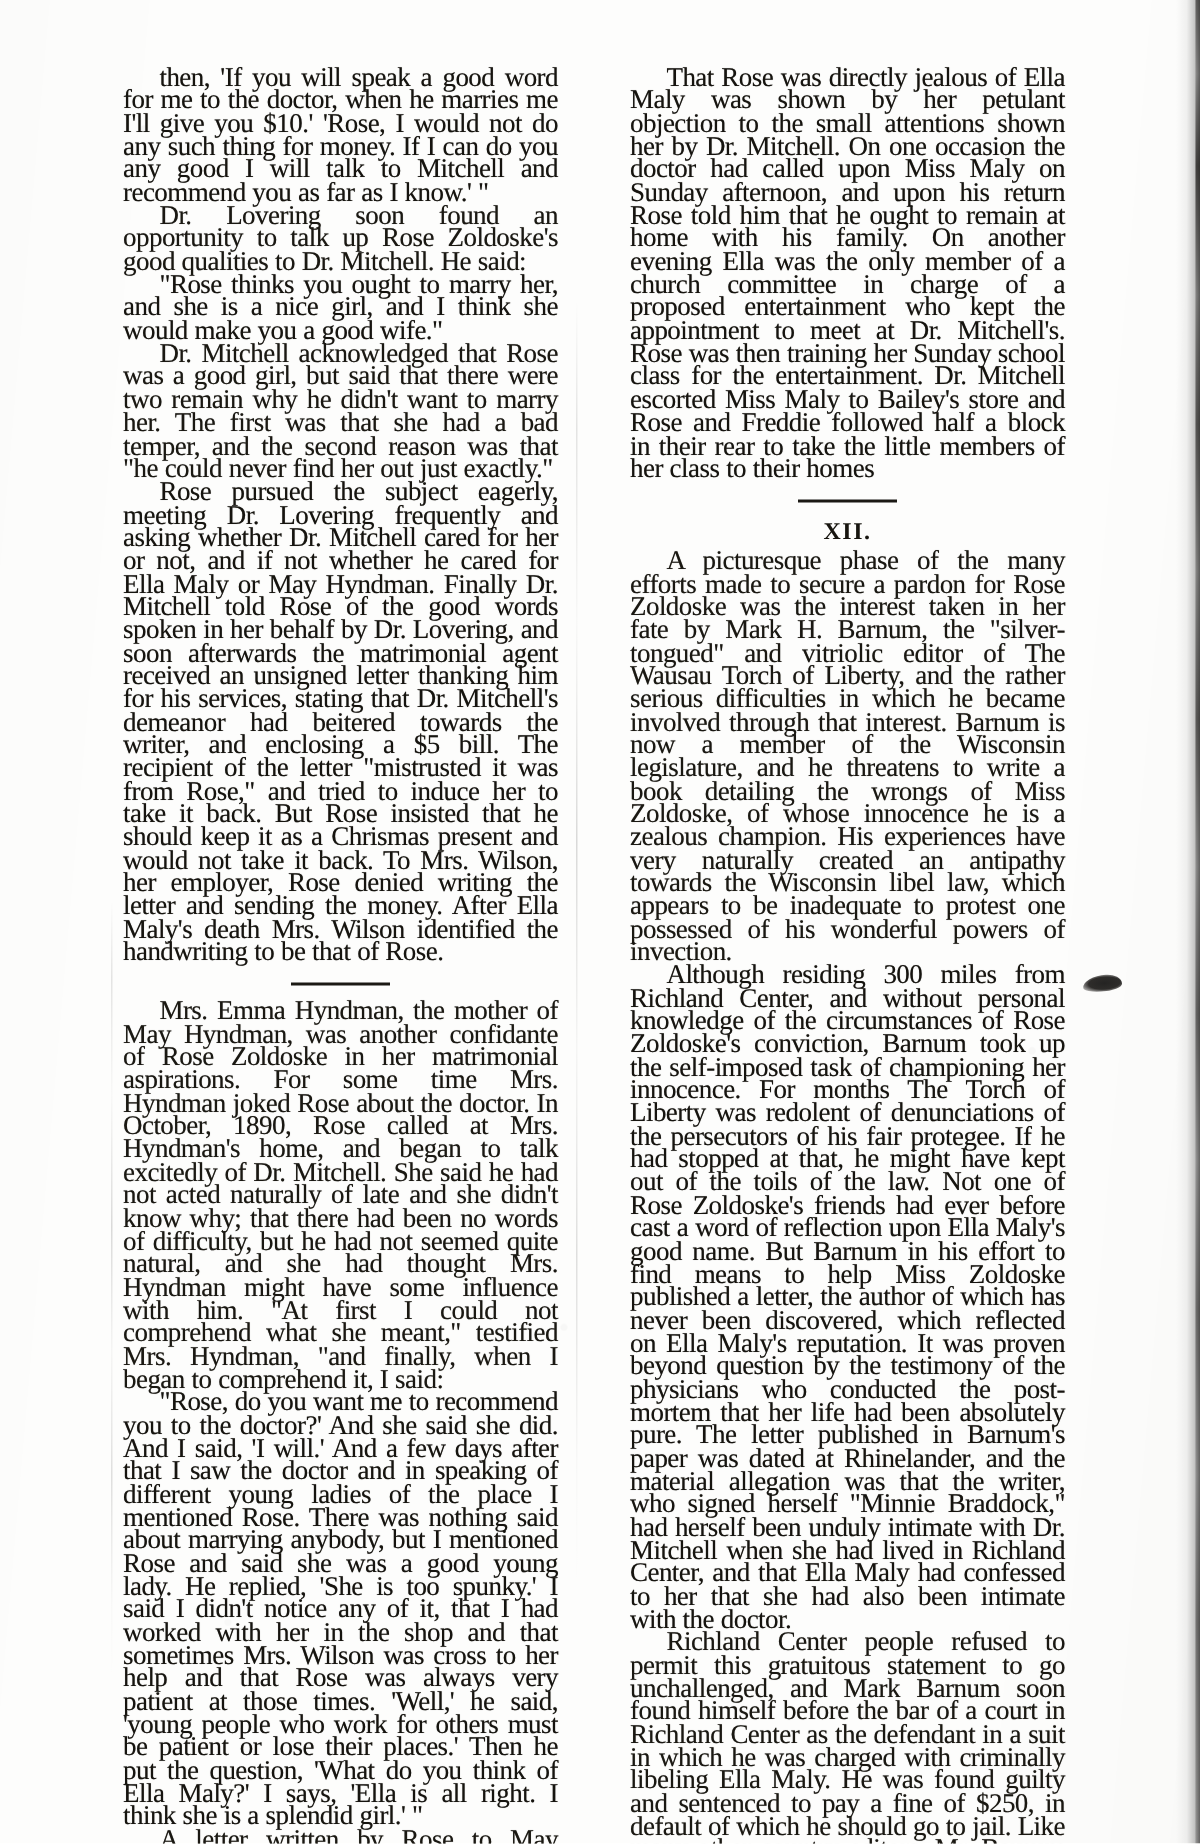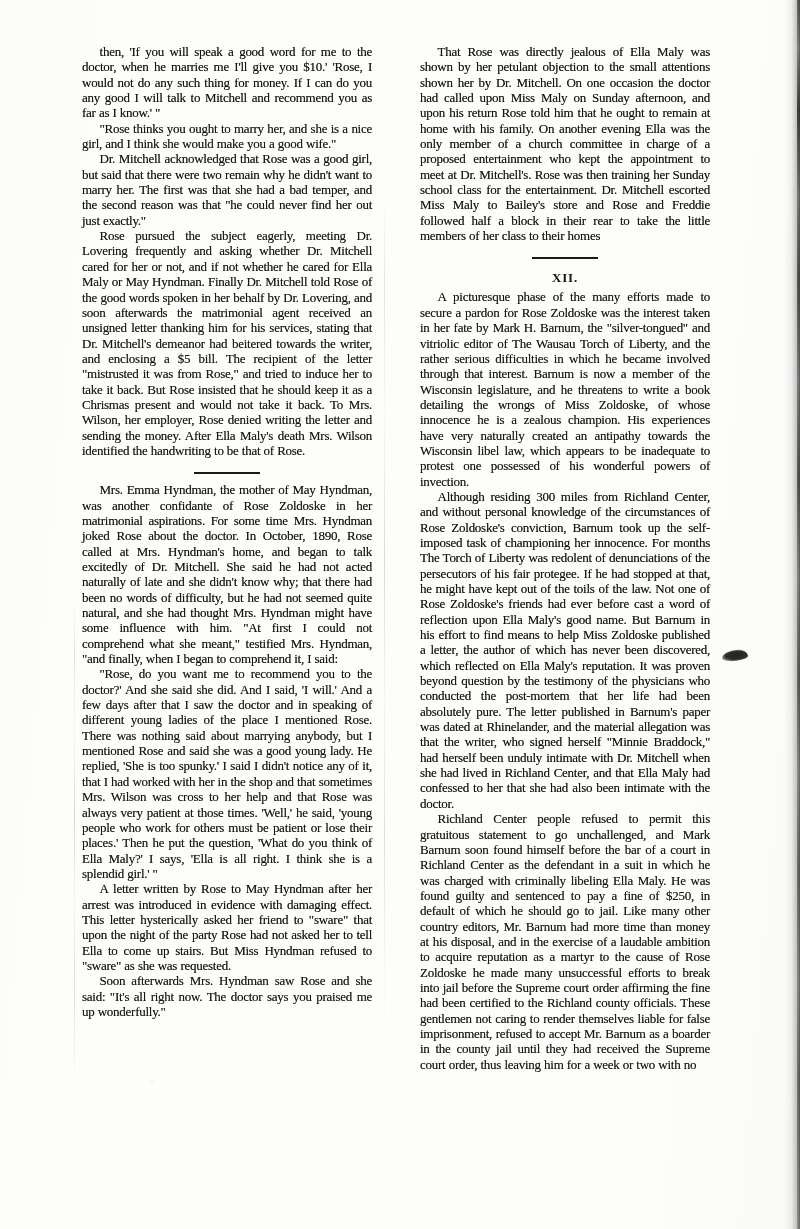--- a/index.html
+++ b/index.html
@@ -114,21 +114,21 @@
     position: absolute;
     top: 44px;
     width: 290px;
   }
   #column-left  { left: 82px; }
   #column-right { left: 420px; }
 
   .para {
     margin: 0;
     text-indent: 1.35em;
-    font-size: 13px;
+    font-size: 18px;
     line-height: 15.35px;
     text-align: justify;
     text-align-last: left;
     letter-spacing: -0.02em;
     word-spacing: .02em;
     
     color: #17150f;
     text-shadow: 0 0 .45px rgba(20,18,14,.55);
   }
 
@@ -139,21 +139,21 @@
   .section-rule {
     display: inline-block;
     width: 66px;
     height: 0;
     border-top: 2.2px solid #1b1914;
     vertical-align: middle;
   }
   .section-number {
     display: block;
     text-align: center;
-    font-size: 13px;
+    font-size: 16px;
     line-height: 20px;
     letter-spacing: .06em;
     font-weight: 700;
     color: #17150f;
     margin: 3px 0 1px;
   }
 
   
   .para:nth-of-type(odd)  { color: #16140f; }
   .para:nth-of-type(even) { color: #1a1812; }
@@ -162,20 +162,21 @@
 <body>
 
 <div id="page-sheet">
   <div id="paper-grain"></div>
   <div class="gutter-artifact" id="gutter-left"></div>
   <div class="gutter-artifact" id="gutter-right"></div>
 
   <div id="columns">
     <div class="column" id="column-left">
         <p class="para">then, 'If you will speak a good word for me to the doctor, when he marries me I'll give you $10.' 'Rose, I would not do any such thing for money. If I can do you any good I will talk to Mitchell and recommend you as far as I know.' "</p>
+        <p class="para">Dr. Lovering soon found an opportunity to talk up Rose Zoldoske's good qualities to Dr. Mitchell. He said:</p>
         <p class="para">"Rose thinks you ought to marry her, and she is a nice girl, and I think she would make you a good wife."</p>
         <p class="para">Dr. Mitchell acknowledged that Rose was a good girl, but said that there were two remain why he didn't want to marry her. The first was that she had a bad temper, and the second reason was that "he could never find her out just exactly."</p>
         <p class="para">Rose pursued the subject eagerly, meeting Dr. Lovering frequently and asking whether Dr. Mitchell cared for her or not, and if not whether he cared for Ella Maly or May Hyndman. Finally Dr. Mitchell told Rose of the good words spoken in her behalf by Dr. Lovering, and soon afterwards the matrimonial agent received an unsigned letter thanking him for his services, stating that Dr. Mitchell's demeanor had beitered towards the writer, and enclosing a $5 bill. The recipient of the letter "mistrusted it was from Rose," and tried to induce her to take it back. But Rose insisted that he should keep it as a Chrismas present and would not take it back. To Mrs. Wilson, her employer, Rose denied writing the letter and sending the money. After Ella Maly's death Mrs. Wilson identified the handwriting to be that of Rose.</p>
         <div class="section-break"><span class="section-rule"></span></div>
         <p class="para">Mrs. Emma Hyndman, the mother of May Hyndman, was another confidante of Rose Zoldoske in her matrimonial aspirations. For some time Mrs. Hyndman joked Rose about the doctor. In October, 1890, Rose called at Mrs. Hyndman's home, and began to talk excitedly of Dr. Mitchell. She said he had not acted naturally of late and she didn't know why; that there had been no words of difficulty, but he had not seemed quite natural, and she had thought Mrs. Hyndman might have some influence with him. "At first I could not comprehend what she meant," testified Mrs. Hyndman, "and finally, when I began to comprehend it, I said:</p>
         <p class="para">"Rose, do you want me to recommend you to the doctor?' And she said she did. And I said, 'I will.' And a few days after that I saw the doctor and in speaking of different young ladies of the place I mentioned Rose. There was nothing said about marrying anybody, but I mentioned Rose and said she was a good young lady. He replied, 'She is too spunky.' I said I didn't notice any of it, that I had worked with her in the shop and that sometimes Mrs. Wilson was cross to her help and that Rose was always very patient at those times. 'Well,' he said, 'young people who work for others must be patient or lose their places.' Then he put the question, 'What do you think of Ella Maly?' I says, 'Ella is all right. I think she is a splendid girl.' "</p>
         <p class="para">A letter written by Rose to May Hyndman after her arrest was introduced in evidence with damaging effect. This letter hysterically asked her friend to "sware" that upon the night of the party Rose had not asked her to tell Ella to come up stairs. But Miss Hyndman refused to "sware" as she was requested.</p>
         <p class="para">Soon afterwards Mrs. Hyndman saw Rose and she said: "It's all right now. The doctor says you praised me up wonderfully."</p>
       </div>
     <div class="column" id="column-right">

